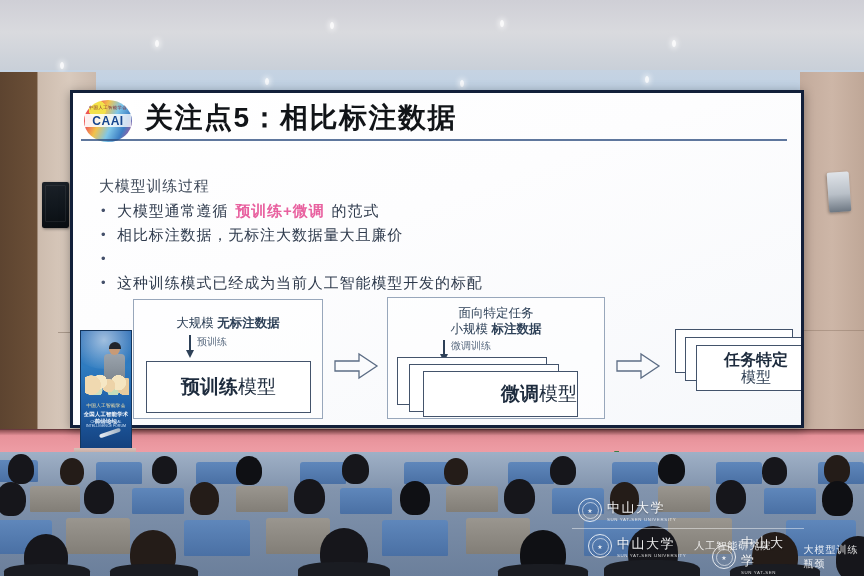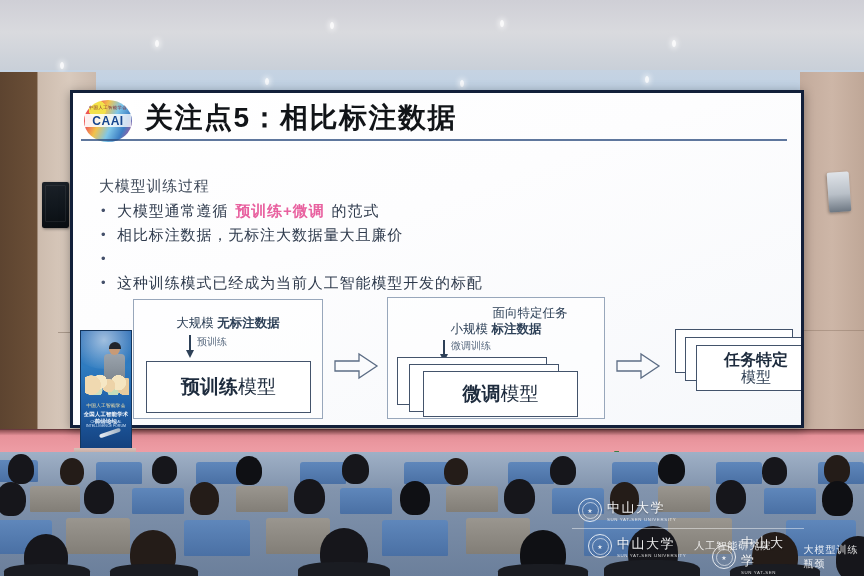--- a/index.html
+++ b/index.html
@@ -311,32 +311,32 @@
           <span style="font-size:19px;"><b>预训练</b><span>模型</span></span>
         </div>
 
         <div class="block-arrow" style="left:242px;top:52px;">
           <svg width="46" height="30" viewBox="0 0 46 30">
             <polygon points="2,10 26,10 26,3 44,15 26,27 26,20 2,20" fill="none" stroke="#5c6d85" stroke-width="1.3"></polygon>
           </svg>
         </div>
 
         <div class="panel panel-b"></div>
-        <div class="dgm-txt" style="left:296px;top:6px;width:218px;font-size:12.5px;padding-left:34px;">面向特定任务</div>
+        <div class="dgm-txt" style="left:296px;top:6px;width:218px;font-size:12.5px;">面向特定任务</div>
         <div class="dgm-txt" style="left:296px;top:22px;width:218px;font-size:12.5px;">
           <span>小规模</span>
           <span class="dgm-b">标注数据</span>
         </div>
         <div class="down-arrow" style="left:352px;top:41px;height:15px;"></div>
         <div class="dgm-txt" style="left:360px;top:40px;font-size:10px;color:#5a6b80;">微调训练</div>
 
         <div class="stack" style="left:306px;top:58px;width:200px;height:60px;">
           <div class="card" style="left:0;top:0;width:150px;height:48px;"></div>
           <div class="card" style="left:12px;top:7px;width:150px;height:48px;"></div>
-          <div class="card" style="left:26px;top:14px;width:155px;height:46px;display:flex;align-items:center;justify-content:center;">
+          <div class="card" style="left:26px;top:14px;width:155px;height:46px;display:flex;align-items:center;justify-content:flex-end;">
             <span style="font-size:19px;color:#1d2b3d;white-space:nowrap;"><b>微调</b><span>模型</span></span>
           </div>
         </div>
 
         <div class="block-arrow" style="left:524px;top:52px;">
           <svg width="46" height="30" viewBox="0 0 46 30">
             <polygon points="2,10 26,10 26,3 44,15 26,27 26,20 2,20" fill="none" stroke="#5c6d85" stroke-width="1.3"></polygon>
           </svg>
         </div>
 

